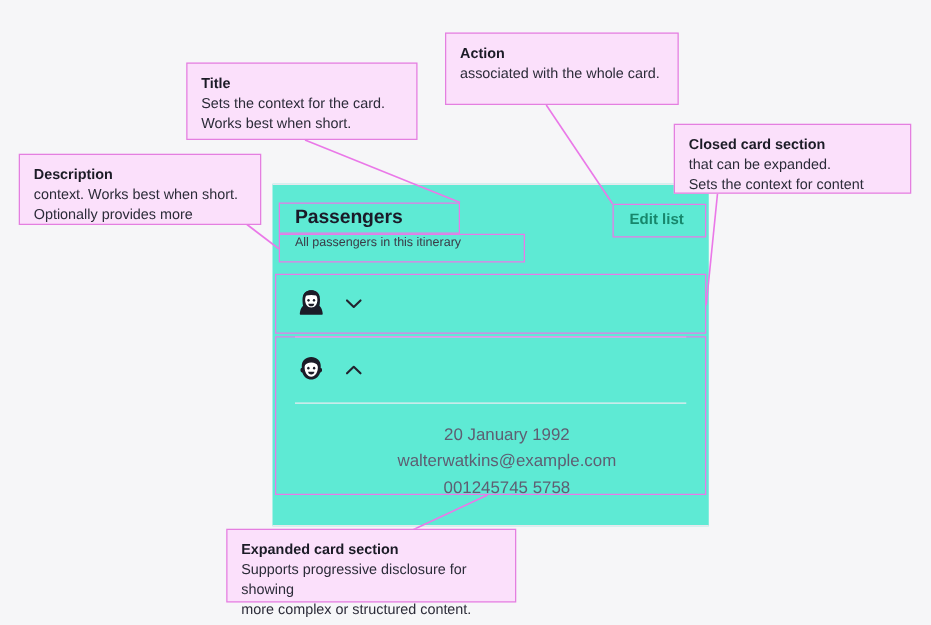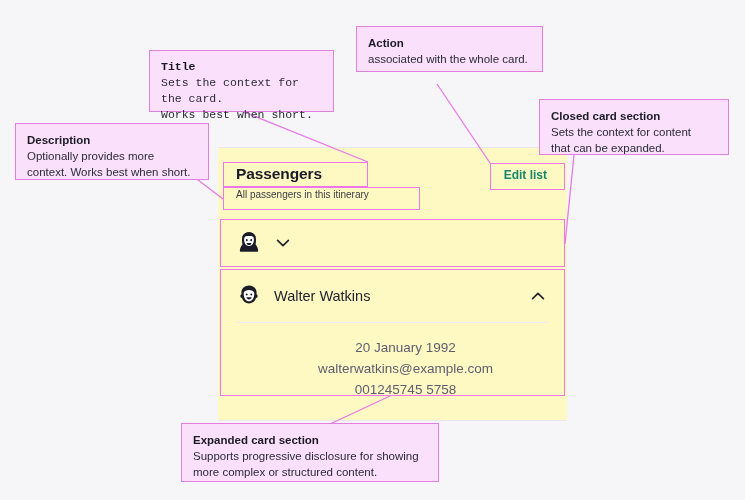--- a/index.html
+++ b/index.html
@@ -30,21 +30,21 @@
     pointer-events: none;
     z-index: 4;
   }
 
   
   .card {
     position: absolute;
     left: 218px;
     top: 147px;
     width: 349px;
-    background: #fef9c3;
+    background: #5eead4;
     border-top: 1px solid #e8e8ed;
     border-bottom: 1px solid #e8e8ed;
     box-sizing: border-box;
     z-index: 2;
   }
   .card-header {
     position: relative;
     padding: 16px 18px 12px 18px;
     min-height: 54px;
     box-sizing: border-box;
@@ -196,21 +196,20 @@
         <span class="avatar">
           <svg width="26" height="26" viewBox="0 0 26 26" aria-hidden="true">
             <path d="M13 2.6c-4.3 0-7.6 2.9-7.6 7.1 0 .55.05 1.05.14 1.5-.72.2-1.2.9-1.2 1.85 0 1.1.66 1.95 1.6 2.05C7.0 18.4 9.7 20.5 13 20.5s6.0-2.1 7.06-5.4c.94-.1 1.6-.95 1.6-2.05 0-.95-.48-1.65-1.2-1.85.09-.45.14-.95.14-1.5 0-4.2-3.3-7.1-7.6-7.1z" fill="#1c1c28"></path>
             <path d="M13 5.9c3.2 0 5.3 1.9 5.3 5.1 0 4.0-2.2 7.3-5.3 7.3s-5.3-3.3-5.3-7.3c0-3.2 2.1-5.1 5.3-5.1z" fill="#ffffff"></path>
             <ellipse cx="10.7" cy="11.5" rx="0.95" ry="1.1" fill="#1c1c28"></ellipse>
             <ellipse cx="15.3" cy="11.5" rx="0.95" ry="1.1" fill="#1c1c28"></ellipse>
             <path d="M10.5 14.3h5.0c0 1.35-1.15 2.2-2.5 2.2s-2.5-.85-2.5-2.2z" fill="#1c1c28"></path>
             <path d="M7.5 9.6c.9-1.6 3.0-2.6 5.5-2.6s4.6 1.0 5.5 2.6c.15-3.0-2.3-5.1-5.5-5.1S7.35 6.6 7.5 9.6z" fill="#1c1c28"></path>
           </svg>
         </span>
-        <span class="section-name">Walter Watkins</span>
         <span class="chev">
           <svg width="16" height="16" viewBox="0 0 16 16" aria-hidden="true">
             <path d="M2.6 10.6 L8 5.4 L13.4 10.6" fill="none" stroke="#23232f" stroke-width="1.7" stroke-linecap="round" stroke-linejoin="round"></path>
           </svg>
         </span>
       </div>
       <div class="divider"></div>
       <div class="section-body">
         <div class="detail-line">20 January 1992</div>
         <div class="detail-line">walterwatkins@example.com</div>
@@ -227,42 +226,42 @@
   <div class="hl" style="left:220px; top:269px; width:345px; height:127px;"></div>
 
   <svg class="connectors" viewBox="0 0 745 500">
     <line x1="244" y1="112" x2="368" y2="162" stroke="#ea78e8" stroke-width="1.3"></line>
     <line x1="437" y1="84" x2="490" y2="163" stroke="#ea78e8" stroke-width="1.3"></line>
     <line x1="574" y1="155" x2="565" y2="244" stroke="#ea78e8" stroke-width="1.3"></line>
     <line x1="185" y1="170" x2="223" y2="199" stroke="#ea78e8" stroke-width="1.3"></line>
     <line x1="330" y1="424" x2="390" y2="396" stroke="#ea78e8" stroke-width="1.3"></line>
   </svg>
 
-  <div class="callout" style="left:149px; top:50px; width:185px; height:62px;font-family:Liberation Mono, monospace;">
+  <div class="callout" style="left:149px; top:50px; width:185px; height:62px;">
     <div class="callout-title">Title</div>
     <div class="callout-body">Sets the context for the card.</div>
     <div class="callout-body">Works best when short.</div>
   </div>
 
-  <div class="callout" style="left:356px; top:26px; width:187px; height:46px;">
+  <div class="callout" style="left:356px; top:26px; width:187px; height:58px;">
     <div class="callout-title">Action</div>
     <div class="callout-body">associated with the whole card.</div>
   </div>
 
   <div class="callout" style="left:539px; top:99px; width:190px; height:56px;">
     <div class="callout-title">Closed card section</div>
+    <div class="callout-body">that can be expanded.</div>
     <div class="callout-body">Sets the context for content</div>
-    <div class="callout-body">that can be expanded.</div>
   </div>
 
   <div class="callout" style="left:15px; top:123px; width:194px; height:57px;">
     <div class="callout-title">Description</div>
+    <div class="callout-body">context. Works best when short.</div>
     <div class="callout-body">Optionally provides more</div>
-    <div class="callout-body">context. Works best when short.</div>
-  </div>
-
-  <div class="callout" style="left:181px; top:423px; width:258px; height:59px;">
+  </div>
+
+  <div class="callout" style="left:181px; top:423px; width:232px; height:59px;">
     <div class="callout-title">Expanded card section</div>
     <div class="callout-body">Supports progressive disclosure for showing</div>
     <div class="callout-body">more complex or structured content.</div>
   </div>
 
 </div>
 
 </body></html>

